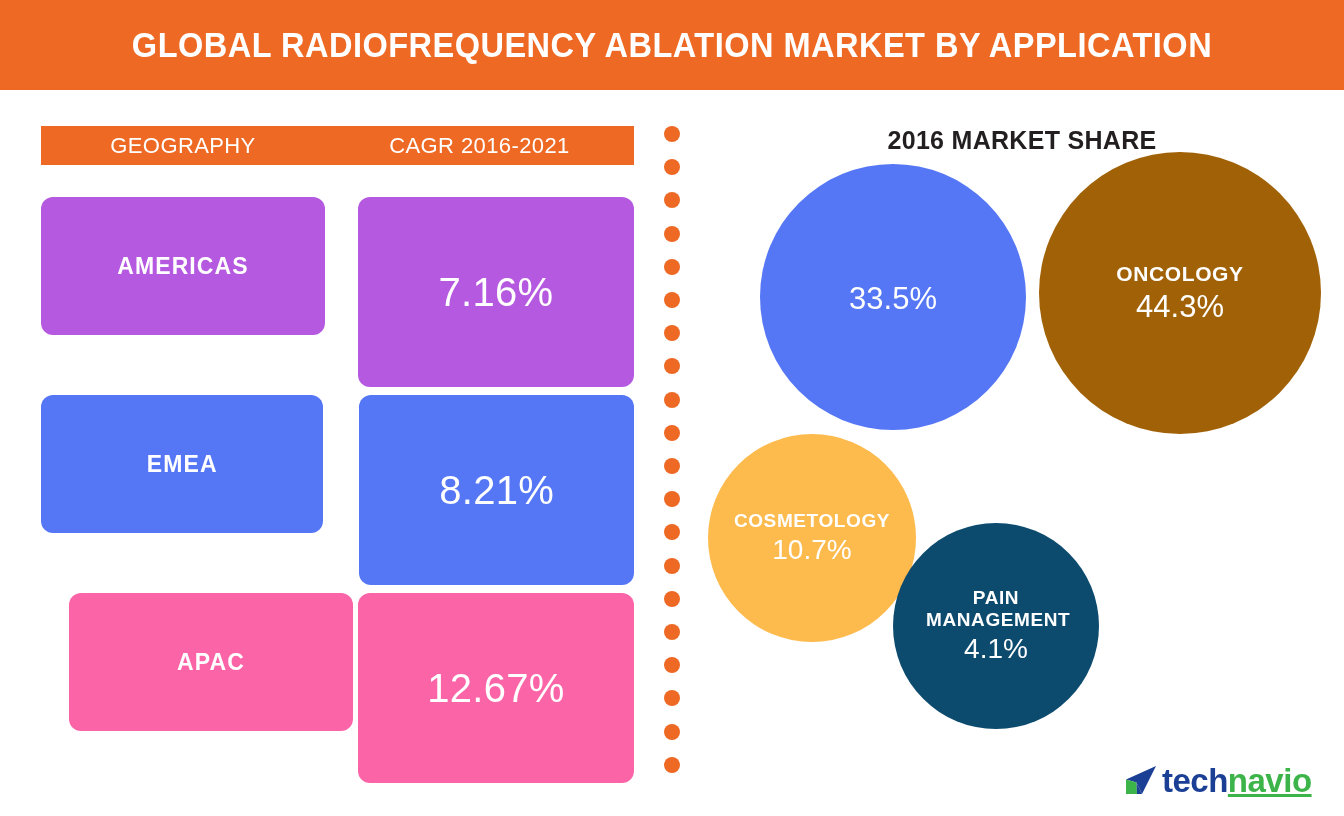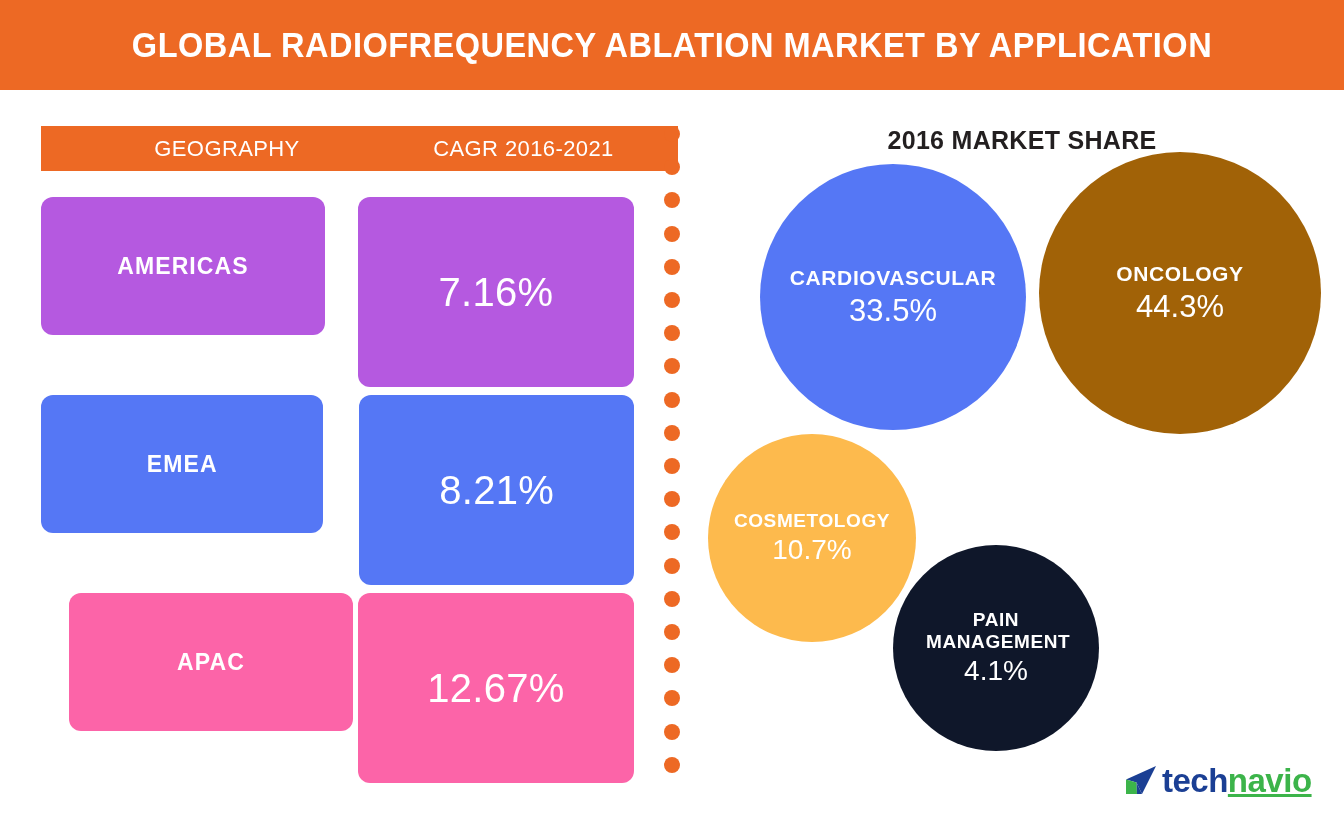--- a/index.html
+++ b/index.html
@@ -24,22 +24,22 @@
     font-size:35px;
     font-weight:bold;
     letter-spacing:.5px;
     transform:scaleX(.93);
     white-space:nowrap;
   }
 
   
   .table-wrap{position:absolute;left:41px;top:126px;width:593px;height:664px;}
   .table-head{
-    position:absolute;left:0;top:0;width:593px;height:45px;
-    background:#ED6924;display:flex;padding-left:44px;
+    position:absolute;left:0;top:0;width:593px;height:39px;
+    background:#ED6924;display:flex;
   }
   .th{
     flex:0 0 auto;display:flex;align-items:center;justify-content:center;
     color:#fff;font-size:22px;letter-spacing:.4px;white-space:nowrap;
   }
   .th.geo{width:284px;}
   .th.cagr{width:309px;}
 
   .row{position:absolute;left:0;width:593px;height:190px;display:flex;justify-content:space-between;}
   .row.r0{top:71px;}
@@ -127,32 +127,31 @@
       <span class="dot" style="top: 498px;"></span>
       <span class="dot" style="top: 531.2px;"></span>
       <span class="dot" style="top: 564.4px;"></span>
       <span class="dot" style="top: 597.6px;"></span>
       <span class="dot" style="top: 630.8px;"></span>
     </div>
 
   <div class="bubble-title">2016 MARKET SHARE</div>
 
   <div class="bubble" id="b0" style="left: 760px; top: 164px; width: 266px; height: 266px; background: rgb(85, 119, 245);">
-    <div class="b-name" style="font-size: 21px; width: 220px;">CARDIOVASCULAR</div>
     <div class="b-val" style="font-size: 31px;">33.5%</div>
   </div>
   <div class="bubble" id="b1" style="left: 1039px; top: 152px; width: 282px; height: 282px; background: #a16207; align-items: center;">
     <div class="b-name" style="font-size: 21px; width: 200px;">ONCOLOGY</div>
     <div class="b-val" style="font-size: 31px;">44.3%</div>
   </div>
   <div class="bubble" id="b2" style="left: 708px; top: 434px; width: 208px; height: 208px; background: rgb(253, 186, 77);">
     <div class="b-name" style="font-size: 19px; width: 200px;">COSMETOLOGY</div>
     <div class="b-val" style="font-size: 28px;">10.7%</div>
   </div>
-  <div class="bubble" id="b4" style="left: 893px; top: 545px; width: 206px; height: 206px; background: #0f172a;">
+  <div class="bubble" id="b4" style="left: 893px; top: 523px; width: 206px; height: 206px; background: #0c4a6e;">
     <div class="b-name" style="font-size: 19px; width: 140px;">PAIN MANAGEMENT</div>
     <div class="b-val" style="font-size: 28px;">4.1%</div>
   </div>
 
   <div class="logo">
     <svg class="logo-mark" viewBox="0 0 40 40">
       <path d="M36 6 L6 19.5 L16.5 22.5 L22 34 Z" fill="#1B3F94"></path>
       <path d="M6 19.5 L16.5 22.5 L17 34 L6 34 Z" fill="#3CB44A"></path>
       <path d="M16.5 22.5 L22 34 L17 34 Z" fill="#1B3F94"></path>
     </svg>

